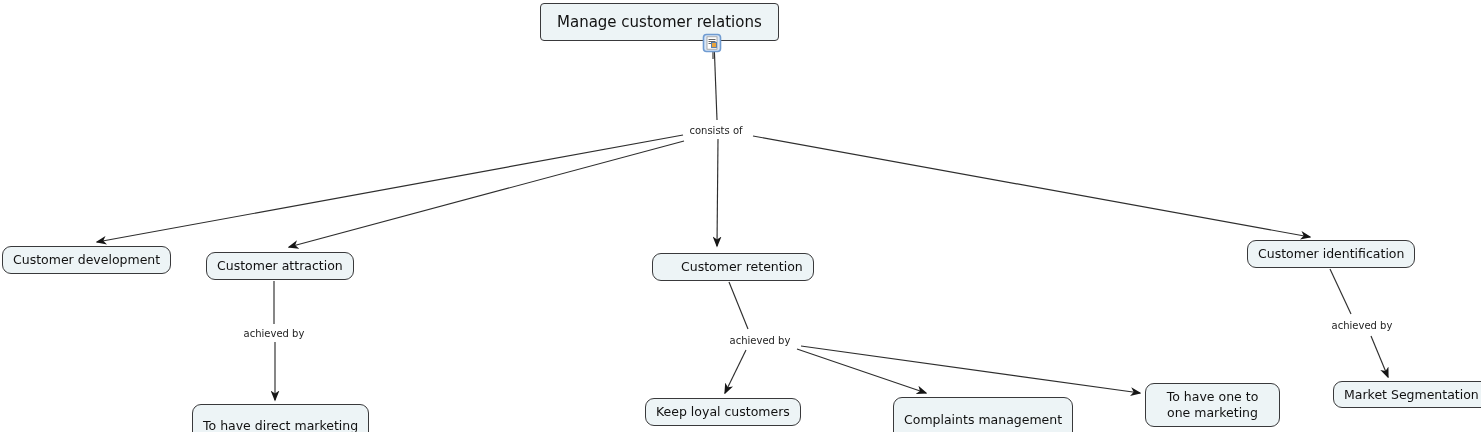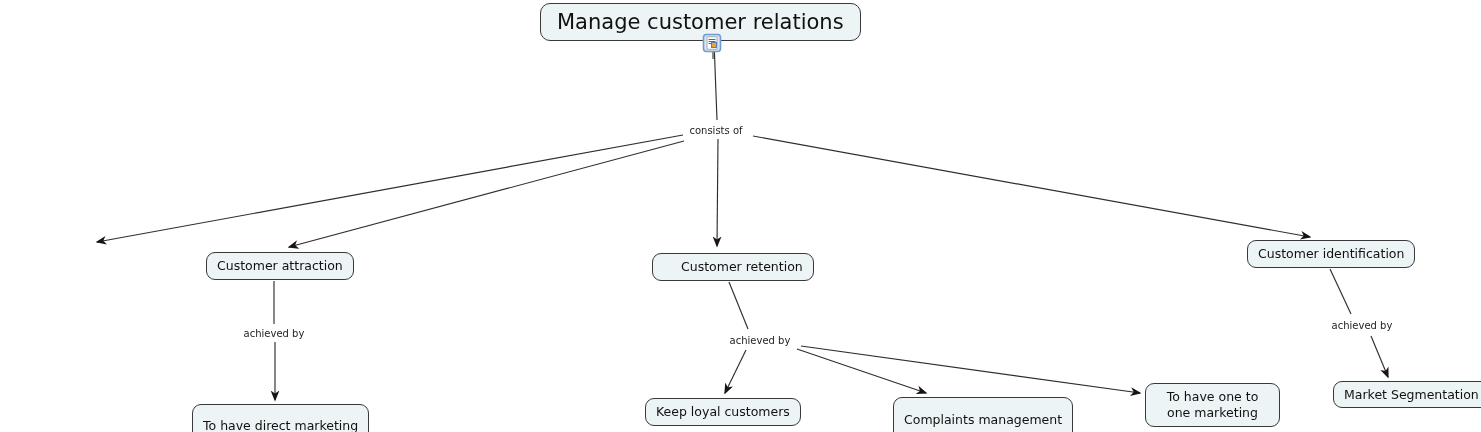--- a/index.html
+++ b/index.html
@@ -47,22 +47,22 @@
     font-size:12.5px;
     line-height:1.25;
     color:var(--text);
     white-space:nowrap;
     text-align:center;
     cursor:default;
   }
   .node.root{
     height:38px;
     padding:8px 16px;
-    font-size:21px;
-    border-radius:10px;
+    font-size:15px;
+    border-radius:4px;
     border-width:1.5px;
   }
   .node.multiline{
     white-space:normal;
     height:44px;
     width:135px;
     padding:0 18px;
   }
   .link-label{
     position:absolute;
@@ -124,20 +124,21 @@
   </div>
 
   <div class="link-label" style="left:716px;top:130px;">consists of</div>
 
   <div class="link-label" style="left:274px;top:333px;">achieved by</div>
 
   <div class="link-label" style="left:760px;top:340px;">achieved by</div>
 
   <div class="link-label" style="left:1362px;top:325px;">achieved by</div>
 
+  <div class="node" style="left:2px;top:246px;">Customer development</div>
 
   <div class="node" style="left:206px;top:252px;">Customer attraction</div>
 
   <div class="node" style="left:652px;top:253px;padding-left:28px;">Customer retention</div>
 
   <div class="node" style="left:1247px;top:240px;">Customer identification</div>
 
   <div class="node" style="left:192px;top:404px;height:43px;">To have direct marketing</div>
 
   <div class="node" style="left:645px;top:398px;">Keep loyal customers</div>

